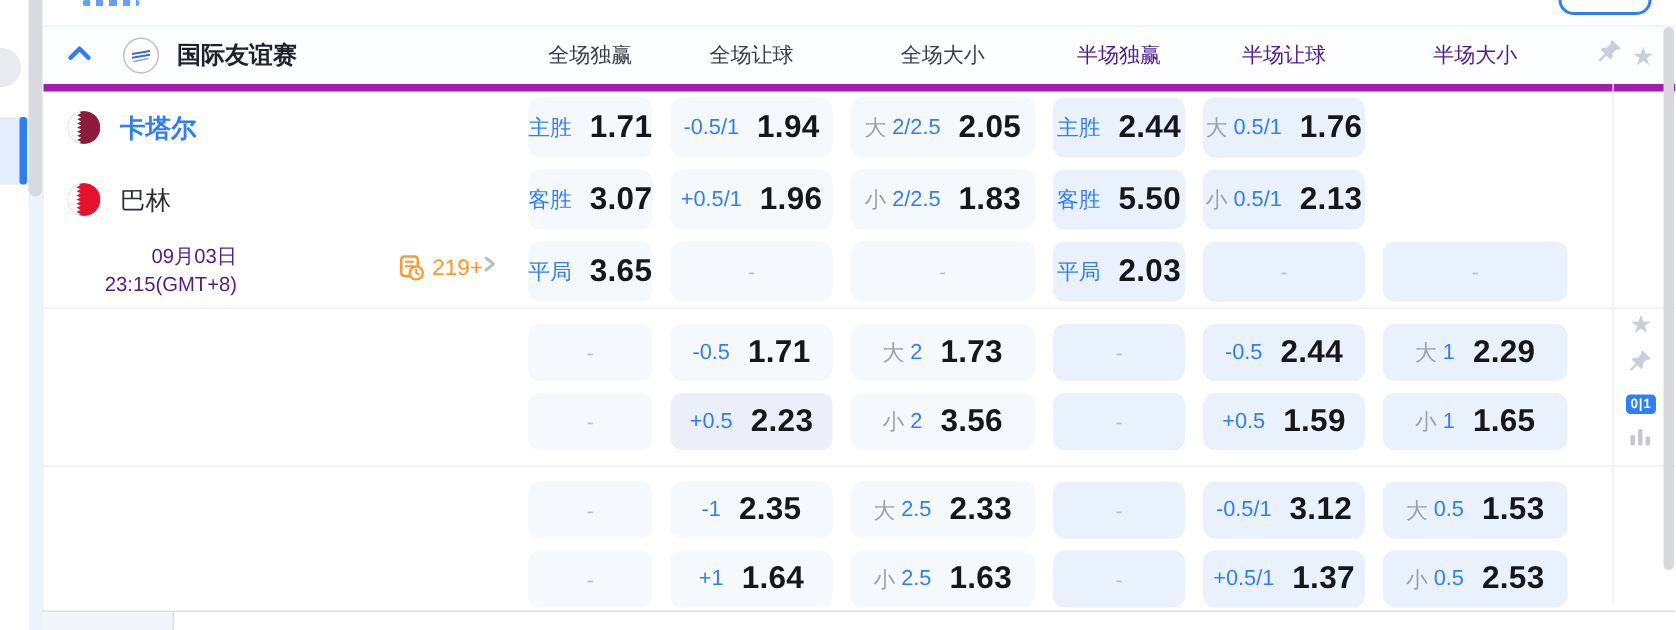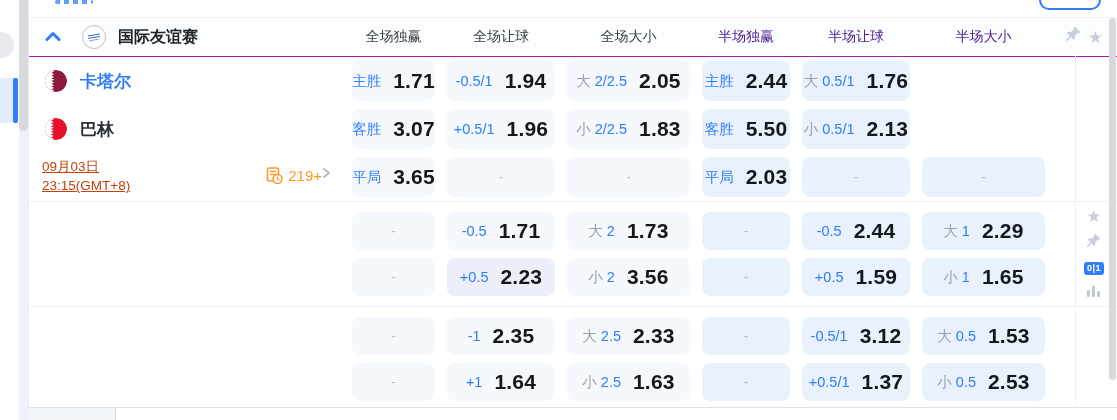--- a/index.html
+++ b/index.html
@@ -17,21 +17,21 @@
   
   .content{position:absolute;left:28px;top:0;width:1089px;height:420px;background:#fff;
        border-left:1px solid #e9eef5;box-sizing:border-box;}
   .top-sliver{position:relative;height:17px;border-bottom:1px solid #eef1f5;background:#fff;}
   .peek-text{position:absolute;left:26px;top:0;width:38px;height:4px;border-radius:2px;opacity:.85;
        background:repeating-linear-gradient(90deg,#4b8df5 0 5px,transparent 5px 9px);}
   .peek-btn{position:absolute;right:16px;top:-4px;width:58px;height:10px;background:#fff;
        border:2px solid #2e7ef7;border-radius:0 0 10px 10px;}
   .grid{display:grid;grid-template-columns:317px 95px 120px 135px 100px 120px 135px 1fr;}
   
-  .league-row{height:38px;align-items:center;border-bottom:1px solid #a21caf;background:#fcfdff;}
+  .league-row{height:38px;align-items:center;border-bottom:5px solid #a21caf;background:#fcfdff;}
   .league-left{display:flex;align-items:center;height:100%;}
   .chevron-btn{margin-left:16px;display:flex;align-items:center;cursor:pointer;}
   .league-logo{margin-left:21px;width:22px;height:22px;border-radius:50%;border:1px solid #bcc2cc;
        background:#fff;display:flex;align-items:center;justify-content:center;overflow:hidden;}
   .league-title{margin-left:12px;font-size:16px;font-weight:700;color:#1e232b;}
   .col-head{text-align:center;font-size:14px;color:#3a3f47;}
   .col-head.half{color:#4c1d95;}
   .head-icons{display:flex;align-items:center;justify-content:flex-end;gap:7px;padding-right:14px;}
   
   .grp{padding:0;}
@@ -44,23 +44,23 @@
   .cell.hl{background:#eceffa;}
   .cell .label{color:#2e7ef7;font-size:14.5px;}
   .cell .prefix{color:#9aa1ac;font-size:14.5px;margin-right:4px;}
   .cell .value{font-weight:700;font-size:21px;color:#14171c;margin-left:12px;letter-spacing:.2px;}
   .cell.dashcell .dash{color:#b9c0ca;font-size:14px;}
   
   .team-cell{display:flex;align-items:center;padding-left:16px;}
   .flag{width:22px;height:22px;border-radius:50%;flex:0 0 auto;}
   .team-name{margin-left:13px;font-size:17px;}
   .team-name.home{color:#2e7ef7;font-weight:700;}
-  .team-name.away{color:#2b2f36;font-weight:700;}
+  .team-name.away{color:#2b2f36;font-weight:400;}
   .date-cell{display:flex;align-items:center;}
-  .date-block{margin-left:13px;width:116px;text-align:left;font-size:13.5px;color:#c2410c;line-height:1.4;text-decoration:underline;}
+  .date-block{margin-left:13px;width:116px;text-align:right;font-size:13.5px;color:#4c1d95;line-height:1.4;}
   .markets{margin-left:auto;margin-right:15px;display:flex;cursor:pointer;}
   .markets-label{color:#ff9726;font-size:15px;margin-left:5px;}
   .gray-star{color:#c9cfda;font-size:17px;line-height:1;}
   
   .float-icons{position:absolute;right:13px;top:208px;display:flex;flex-direction:column;
        align-items:center;gap:9px;}
   .count-badge{background:#2e7ef7;color:#fff;font-size:9px;font-weight:700;padding:1px 3px;
        border-radius:3px;letter-spacing:.5px;line-height:11px;}
   .v-divider{position:absolute;left:1075px;top:56px;height:347px;width:1px;background:#eef1f5;}
   .right-scroll-thumb{position:absolute;right:1px;top:18px;width:7px;height:362px;background:#d7d9dc;

